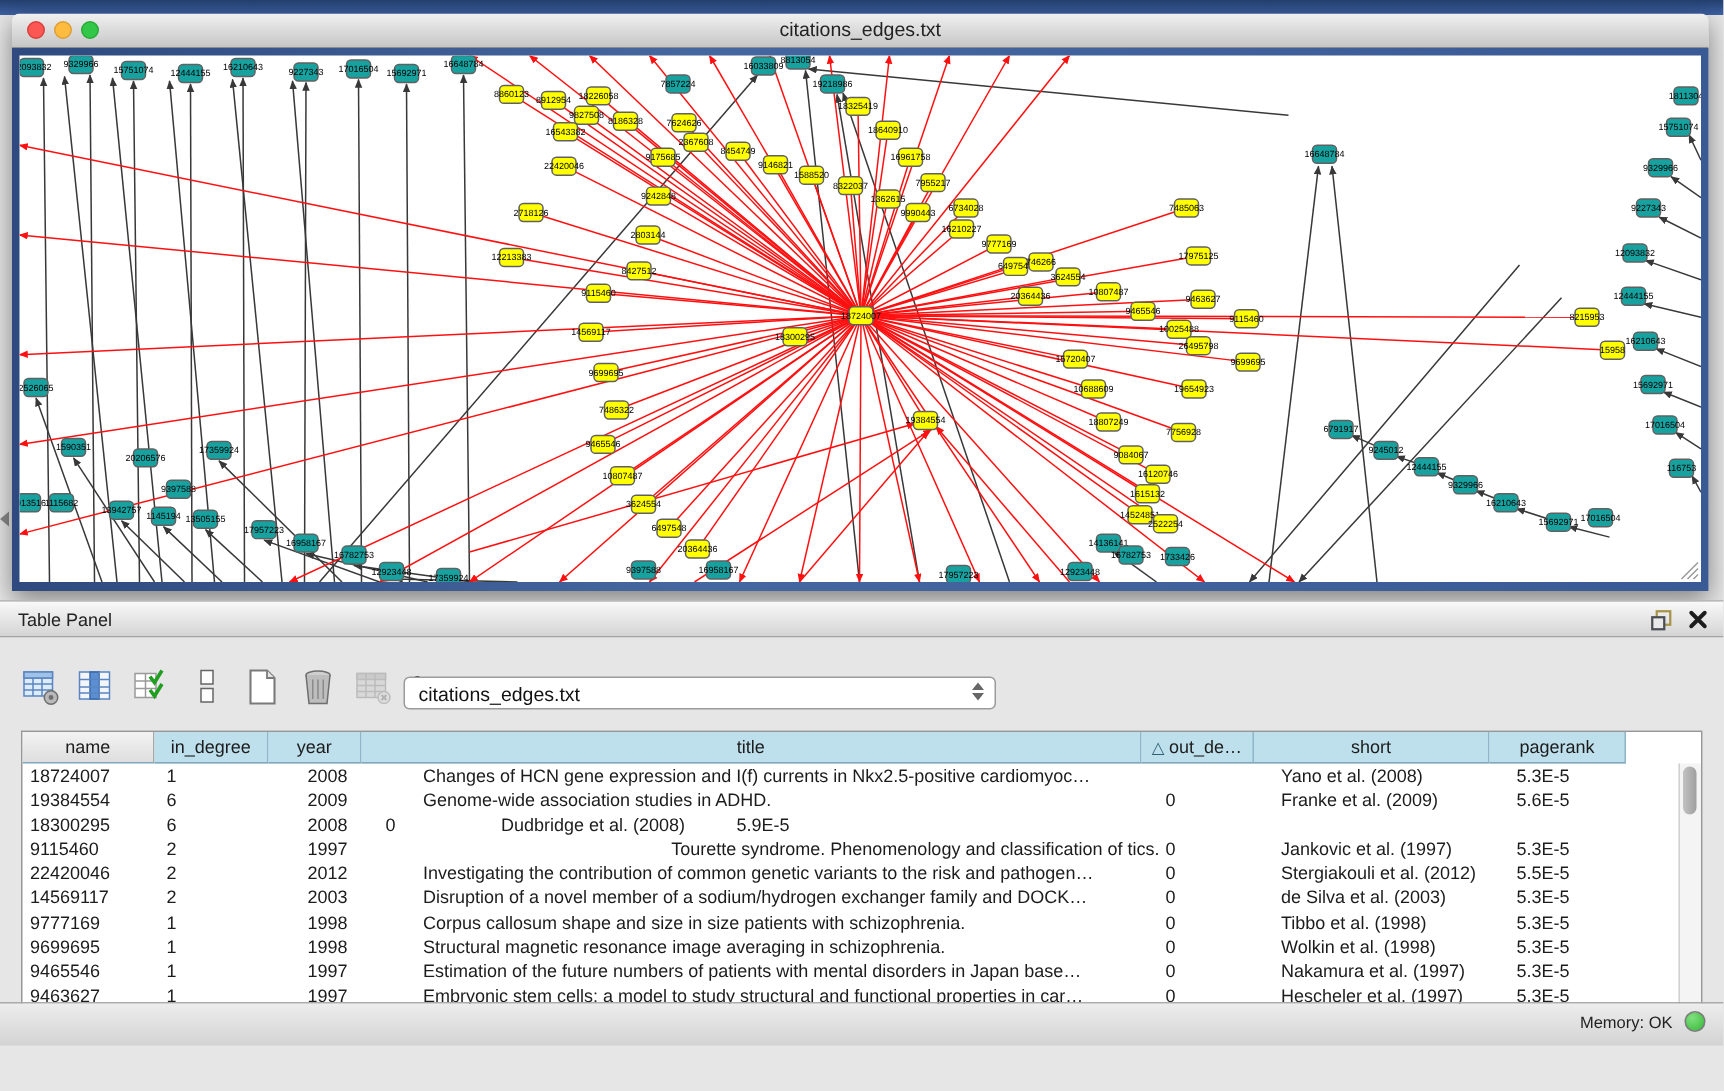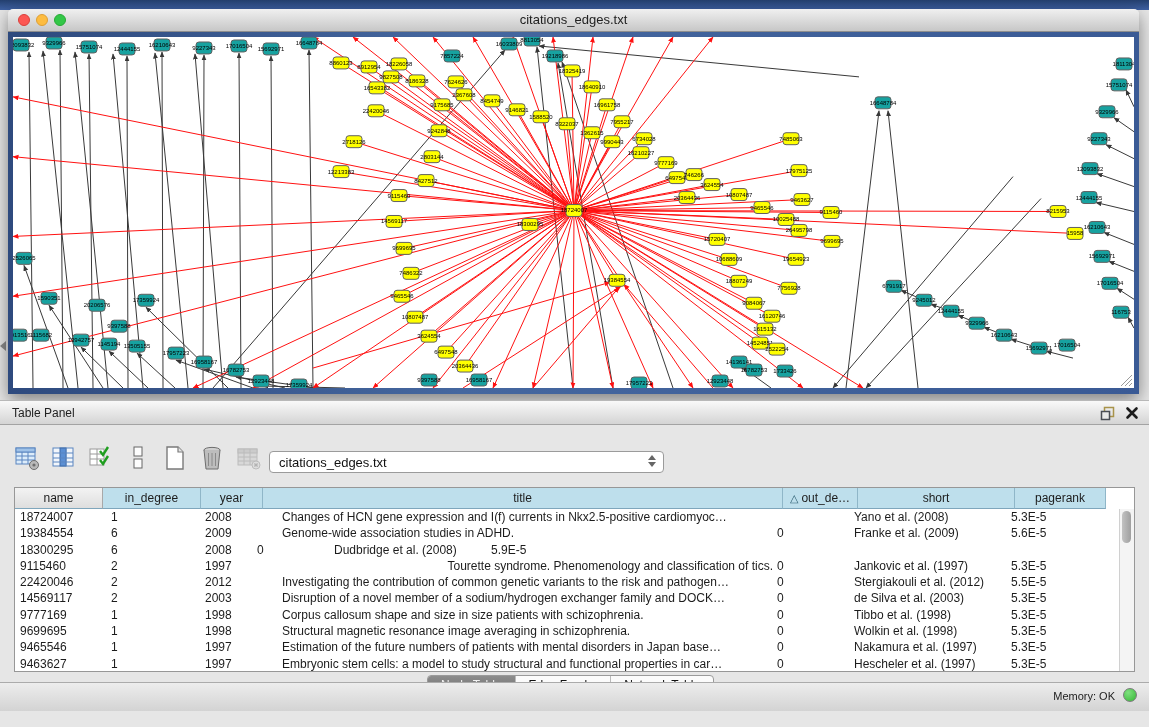--- a/index.html
+++ b/index.html
@@ -70,21 +70,21 @@
            border-left:1px solid #d0d0d0;}
   .vthumb{position:absolute;left:2px;top:2px;width:9px;height:32px;border-radius:5px;
           background:linear-gradient(90deg,#c2c2c2,#9f9f9f);}
   
   .tabs{position:absolute;left:427px;top:250px;height:19px;display:flex;
         border:1px solid #9a9a9a;border-radius:4px;overflow:hidden;background:#fbfbfb;}
   .tab{font-size:12px;line-height:19px;padding:0 13px;color:#111;border-right:1px solid #bbb;cursor:pointer;}
   .tab:last-child{border-right:none;}
   .tab.sel{background:linear-gradient(#8d8d8d,#6b6b6b);color:#f1f1f1;}
   
-  .statusbar{position:absolute;left:0;top:682px;width:1149px;height:29px;
+  .statusbar{position:absolute;left:0;top:668px;width:1149px;height:29px;
              background:linear-gradient(#ededed,#d3d3d3);border-top:1px solid #ababab;
              box-sizing:border-box;}
   .memory{position:absolute;right:34px;top:7px;font-size:11px;color:#222;}
   .mem-dot{position:absolute;right:12px;top:5px;width:14px;height:14px;border-radius:50%;
            background:radial-gradient(circle at 35% 30%,#7fe07f,#35b835);border:1px solid #7b7b7b;
            box-sizing:border-box;cursor:pointer;}
 </style>
 </head>
 <body>
 
@@ -563,21 +563,21 @@
     <span>citations_edges.txt</span>
     <span class="dd-arrows">
         <i class="dd-up"></i>
         <i class="dd-dn"></i>
       </span>
   </div>
 
   <div class="table">
     <div class="thead">
         <div class="th gray" style="width: 88px;">name</div>
-        <div class="th" style="width: 98px;">in_degree</div>
+        <div class="th" style="width: 76px;">in_degree</div>
         <div class="th" style="width: 62px;">year</div>
         <div class="th" style="width: 520px;">title</div>
         <div class="th" style="width: 75px;"><span class="sort-glyph">△</span>out_de…</div>
         <div class="th" style="width: 157px;">short</div>
         <div class="th" style="width: 91px;">pagerank</div>
       </div>
     <div class="tbody">
         <div class="tr">
           <div class="td" style="width: 88px; padding-left: 5px;">18724007</div>
           <div class="td" style="width: 88px; padding-left: 8px;">1</div>

